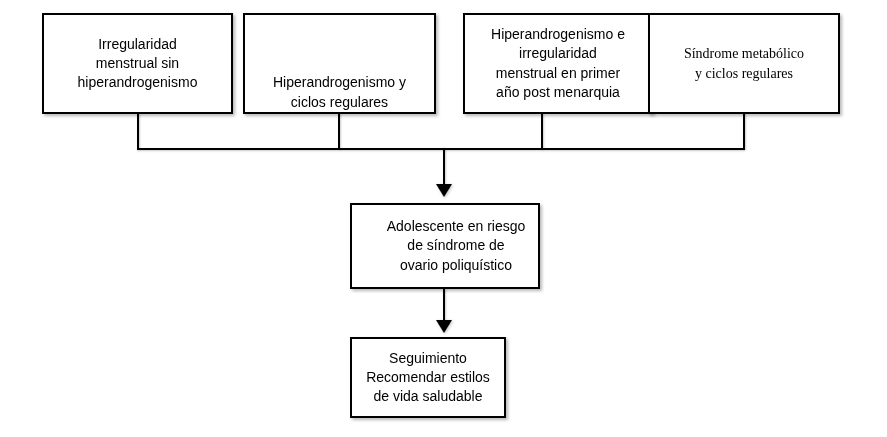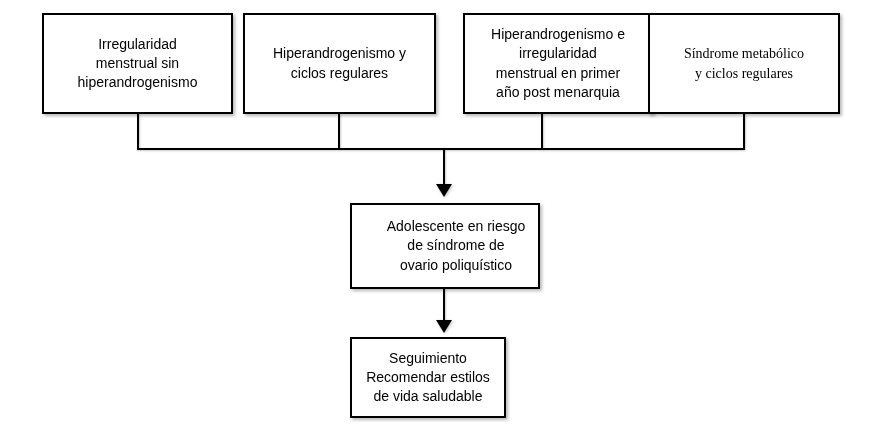--- a/index.html
+++ b/index.html
@@ -32,21 +32,21 @@
   .node .label {
     display: block;
     white-space: pre-line;
     line-height: 1.38;
     font-size: 14px;
     padding: 0 6px;
   }
 
   
   .n-top1 { left: 42px;  top: 13px; width: 191px; height: 101px; }
-  .n-top2 { left: 243px; top: 13px; width: 193px; height: 101px; }
+  .n-top2 { left: 243px; top: 13px; width: 193px; height: 101px; align-items: flex-end; }
   .n-top3 { left: 447px; top: 13px; width: 190px; height: 101px; margin-left: 16px; }
   .n-top4 { left: 648px; top: 13px; width: 192px; height: 101px; font-family: Liberation Serif, serif; }
 
   
   .n-mid    { left: 350px; top: 203px; width: 190px; height: 86px; padding-left: 22px; }
   .n-bottom { left: 350px; top: 337px; width: 156px; height: 81px; }
 
   
   .vline {
     position: absolute;

